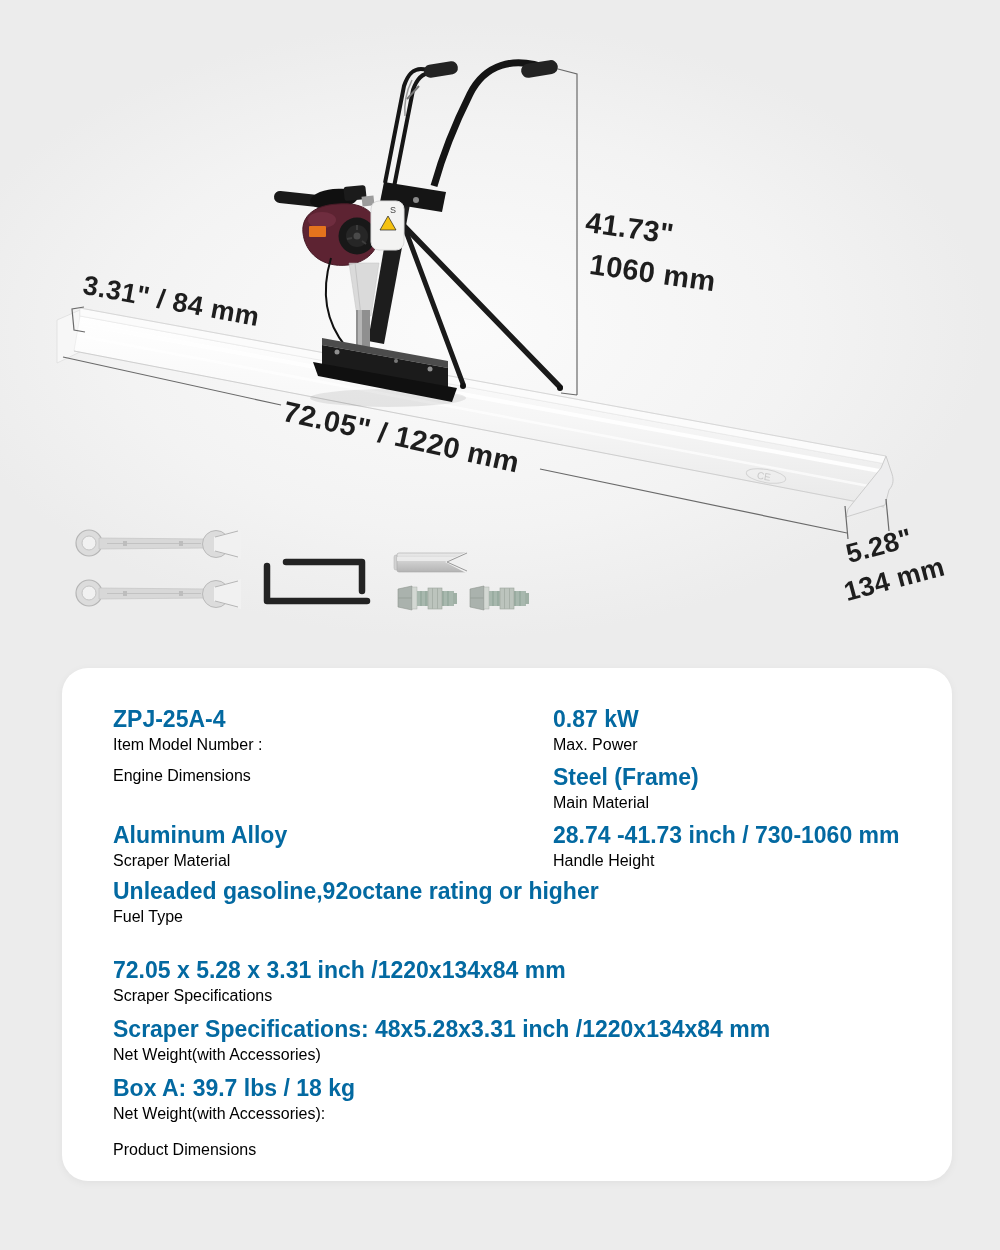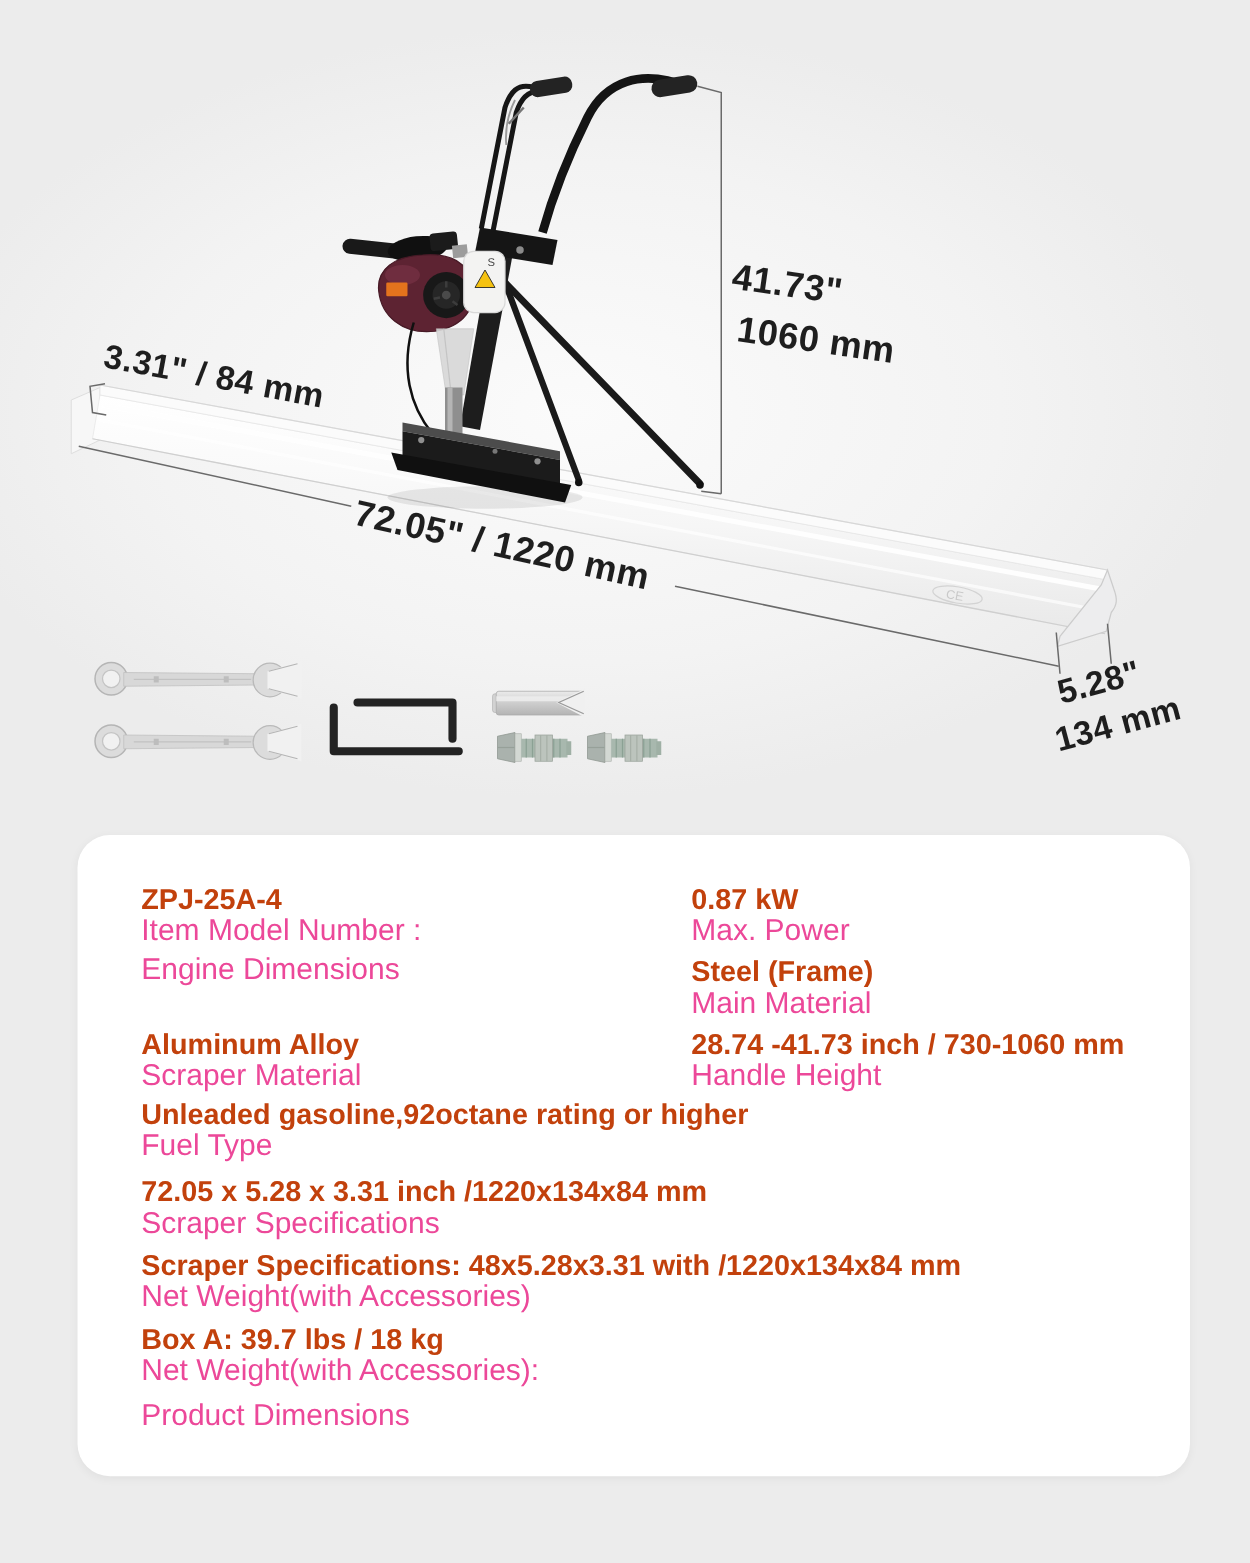--- a/index.html
+++ b/index.html
@@ -33,25 +33,25 @@
   .dim-width-mm{left:841px;top:579px;font-size:27px;transform:rotate(-15deg);}
 
   
   .card{
     position:absolute;left:62px;top:668px;width:890px;height:513px;
     background:#ffffff;border-radius:26px;
     box-sizing:border-box;padding:38px 40px 0 51px;
     box-shadow:0 2px 8px rgba(0,0,0,.05);
   }
   .spec-grid{display:grid;grid-template-columns:440px auto;row-gap:8px;}
-  .v{color:#c2410c;font-weight:bold;font-size:23px;line-height:27px;white-space:nowrap;}
-  .l{color:#ec4899;font-size:24px;line-height:23px;white-space:nowrap;}
+  .v{color:#0369a1;font-weight:bold;font-size:23px;line-height:27px;white-space:nowrap;}
+  .l{color:#000000;font-size:16px;line-height:23px;white-space:nowrap;}
   .frow{display:block;}
   .mt6{margin-top:6px;}  .mt9{margin-top:9px;}
-  .mt12{margin-top:12px;} .mt13{margin-top:13px;}
+  .mt12{margin-top:29px;} .mt13{margin-top:13px;}
   .box-vals{display:flex;}
 </style>
 </head>
 <body>
 
 <div class="page">
 
   <div class="photo-area">
     <svg width="1000" height="660" viewBox="0 0 1000 660">
       <defs>
@@ -229,21 +229,21 @@
 
     <div class="frow mt6">
       <div class="v">Unleaded gasoline,92octane rating or higher</div>
       <div class="l">Fuel Type</div>
     </div>
     <div class="frow mt12">
       <div class="v">72.05 x 5.28 x 3.31 inch /1220x134x84 mm</div>
       <div class="l">Scraper Specifications</div>
     </div>
     <div class="frow mt9">
-      <div class="v">Scraper Specifications: 48x5.28x3.31 with /1220x134x84 mm</div>
+      <div class="v">Scraper Specifications: 48x5.28x3.31 inch /1220x134x84 mm</div>
       <div class="l">Net Weight(with Accessories)</div>
     </div>
     <div class="frow mt9">
       <div class="box-vals">
         <span class="v">Box A: 39.7 lbs / 18 kg</span>
       </div>
       <div class="l">Net Weight(with Accessories):</div>
     </div>
     <div class="frow mt13">
       <div class="l">Product Dimensions</div>

